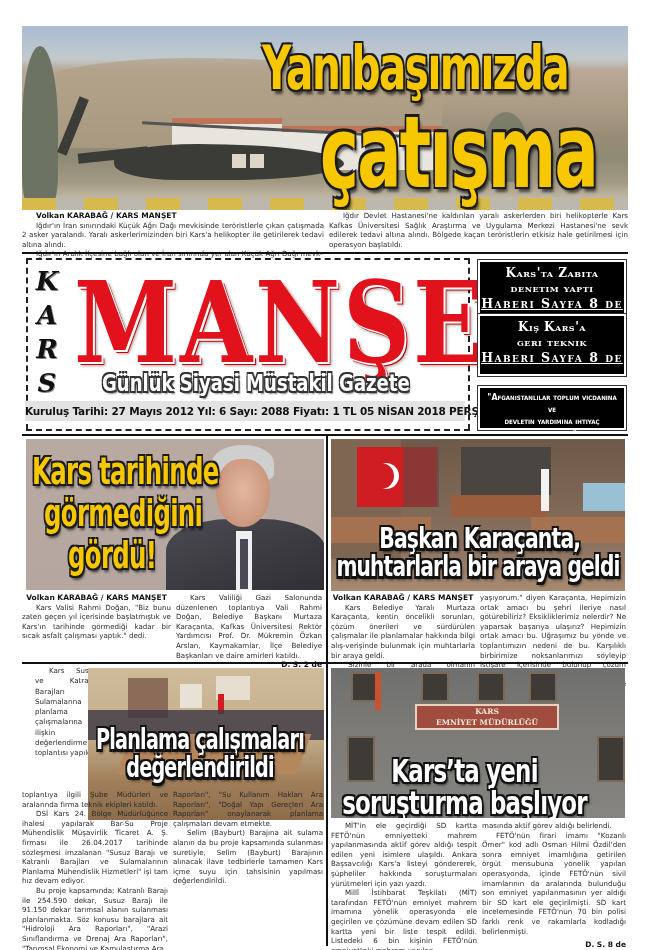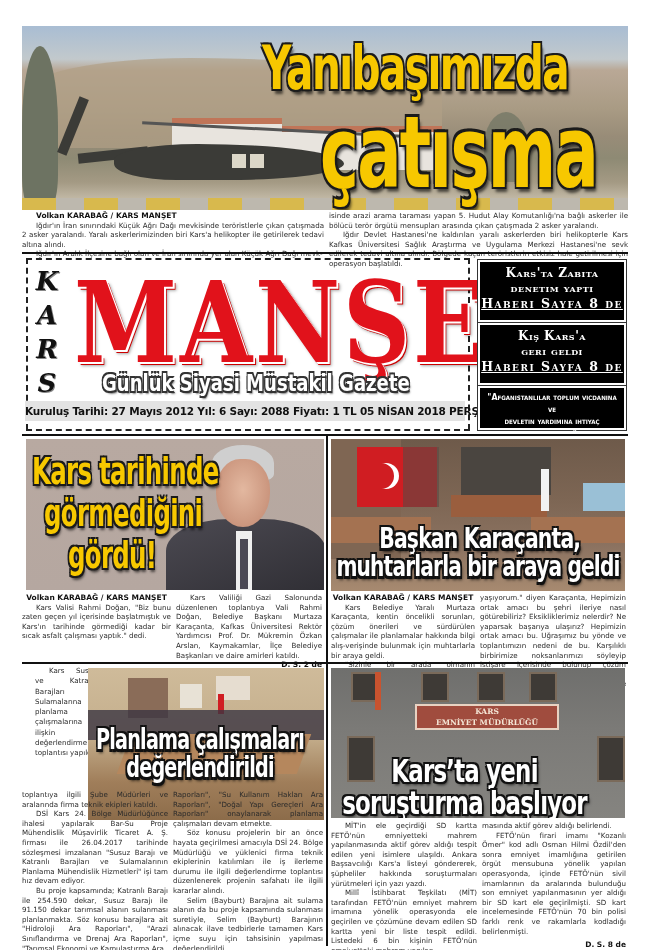--- a/index.html
+++ b/index.html
@@ -117,21 +117,20 @@
   <div id="hero-line1" class="abs hero-title">Yanıbaşımızda</div>
   <div id="hero-line2" class="abs hero-title">çatışma</div>
 </div>
 
 <div class="abs txt" style="left:22px;top:211px;width:302px;">
   <span class="byline">Volkan KARABAĞ / KARS MANŞET</span>
   <p>Iğdır'ın İran sınırındaki Küçük Ağrı Dağı mevkisinde teröristlerle çıkan çatışmada 2 asker yaralandı. Yaralı askerlerimizinden biri Kars'a helikopter ile getirilerek tedavi altına alındı.</p>
   <p>Iğdır'ın Aralık İlçesine bağlı olan ve İran sınırında yer alan Küçük Ağrı Dağı mevk-</p>
 </div>
 <div class="abs txt" style="left:329px;top:211px;width:299px;">
-  <p style="text-indent:0">isinde arazi arama taraması yapan 5. Hudut Alay Komutanlığı'na bağlı askerler ile bölücü terör örgütü mensupları arasında çıkan çatışmada 2 asker yaralandı.</p>
   <p>Iğdır Devlet Hastanesi'ne kaldırılan yaralı askerlerden biri helikopterle Kars Kafkas Üniversitesi Sağlık Araştırma ve Uygulama Merkezi Hastanesi'ne sevk edilerek tedavi altına alındı. Bölgede kaçan teröristlerin etkisiz hale getirilmesi için operasyon başlatıldı.</p>
 </div>
 
 <div class="abs rule" style="left:22px;top:252px;width:606px;height:2px;"></div>
 <div class="abs hdash" style="left:26px;top:258px;width:444px;"></div>
 <div class="abs vdash" style="left:26px;top:258px;height:172px;"></div>
 <div class="abs vdash" style="left:468px;top:258px;height:172px;"></div>
 <div class="abs hdash" style="left:26px;top:429px;width:444px;"></div>
 
 <div id="mast-box" class="abs">
@@ -142,23 +141,23 @@
   <div id="mast-title" class="abs">MANŞET</div>
   <div id="mast-sub" class="abs">Günlük Siyasi Müstakil Gazete</div>
   <div id="mast-bar" class="abs">Kuruluş Tarihi: 27 Mayıs 2012 Yıl: 6 Sayı: 2088 Fiyatı: 1 TL 05 NİSAN 2018 PERŞEMBE</div>
 </div>
 
 <div class="abs promo" style="top:260px;height:62px;padding-top:4px;">
   <div class="l">Kars'ta Zabıta</div>
   <div class="l">denetim yaptı</div>
   <div class="link">Haberi Sayfa 8 de</div>
 </div>
-<div class="abs promo" style="top:323px;height:62px;padding-top:4px;text-align:center;">
+<div class="abs promo" style="top:314px;height:62px;padding-top:4px;text-align:center;">
   <div class="l">Kış Kars'a</div>
-  <div class="l">geri geldi</div>
+  <div class="l">geri teknik</div>
   <div class="link">Haberi Sayfa 8 de</div>
 </div>
 <div class="abs promo promo3" style="top:386px;height:44px;padding-top:3px;">
   <div class="l">"Afganistanlılar toplum vicdanına ve</div>
   <div class="l">devletin yardımına ihtiyaç duymaktadır"</div>
   <div class="link">Haberi Sayfa 2 de</div>
 </div>
 
 <div class="abs rule" style="left:22px;top:434px;width:606px;height:2px;"></div>
 <div class="abs rule" style="left:326px;top:434px;width:2px;height:512px;"></div>
@@ -221,21 +220,20 @@
   <div class="abs wht-title" style="left:-4px;top:56px;width:290px;font-size:24px;transform:scaleX(.8) scaleY(1.15);">Planlama çalışmaları</div>
   <div class="abs wht-title" style="left:-4px;top:84px;width:290px;font-size:24px;transform:scaleX(.8) scaleY(1.15);">değerlendirildi</div>
 </div>
 <div class="abs txt" style="left:22px;top:790px;width:146px;">
   <p style="text-indent:0">toplantıya ilgili Şube Müdürleri ve aralarında firma teknik ekipleri katıldı.</p>
   <p>DSİ Kars 24. Bölge Müdürlüğünce ihalesi yapılarak Bar-Su Proje Mühendislik Müşavirlik Ticaret A. Ş. firması ile 26.04.2017 tarihinde sözleşmesi imzalanan "Susuz Barajı ve Katranlı Barajları ve Sulamalarının Planlama Mühendislik Hizmetleri" işi tam hız devam ediyor.</p>
   <p>Bu proje kapsamında; Katranlı Barajı ile 254.590 dekar, Susuz Barajı ile 91.150 dekar tarımsal alanın sulanması planlanmakta. Söz konusu barajlara ait "Hidroloji Ara Raporları", "Arazi Sınıflandırma ve Drenaj Ara Raporları", "Tarımsal Ekonomi ve Kamulaştırma Ara</p>
 </div>
 <div class="abs txt" style="left:173px;top:790px;width:150px;">
   <p style="text-indent:0">Raporları", "Su Kullanım Hakları Ara Raporları", "Doğal Yapı Gereçleri Ara Raporları" onaylanarak planlama çalışmaları devam etmekte.</p>
-  <p>Söz konusu projelerin bir an önce hayata geçirilmesi amacıyla DSİ 24. Bölge Müdürlüğü ve yüklenici firma teknik ekiplerinin katılımları ile iş ilerleme durumu ile ilgili değerlendirme toplantısı düzenlenerek projenin safahatı ile ilgili kararlar alındı.</p>
   <p>Selim (Bayburt) Barajına ait sulama alanın da bu proje kapsamında sulanması suretiyle, Selim (Bayburt) Barajının alınacak ilave tedbirlerle tamamen Kars içme suyu için tahsisinin yapılması değerlendirildi.</p>
 
 </div>
 
 <div id="emniyet-photo" class="abs">
   <div class="abs win" style="left:20px;top:4px;width:28px;height:30px;"></div>
   <div class="abs win" style="left:90px;top:4px;width:28px;height:30px;"></div>
   <div class="abs win" style="left:146px;top:4px;width:28px;height:30px;"></div>
   <div class="abs win" style="left:198px;top:4px;width:28px;height:30px;"></div>
   <div class="abs win" style="left:16px;top:68px;width:28px;height:46px;"></div>

